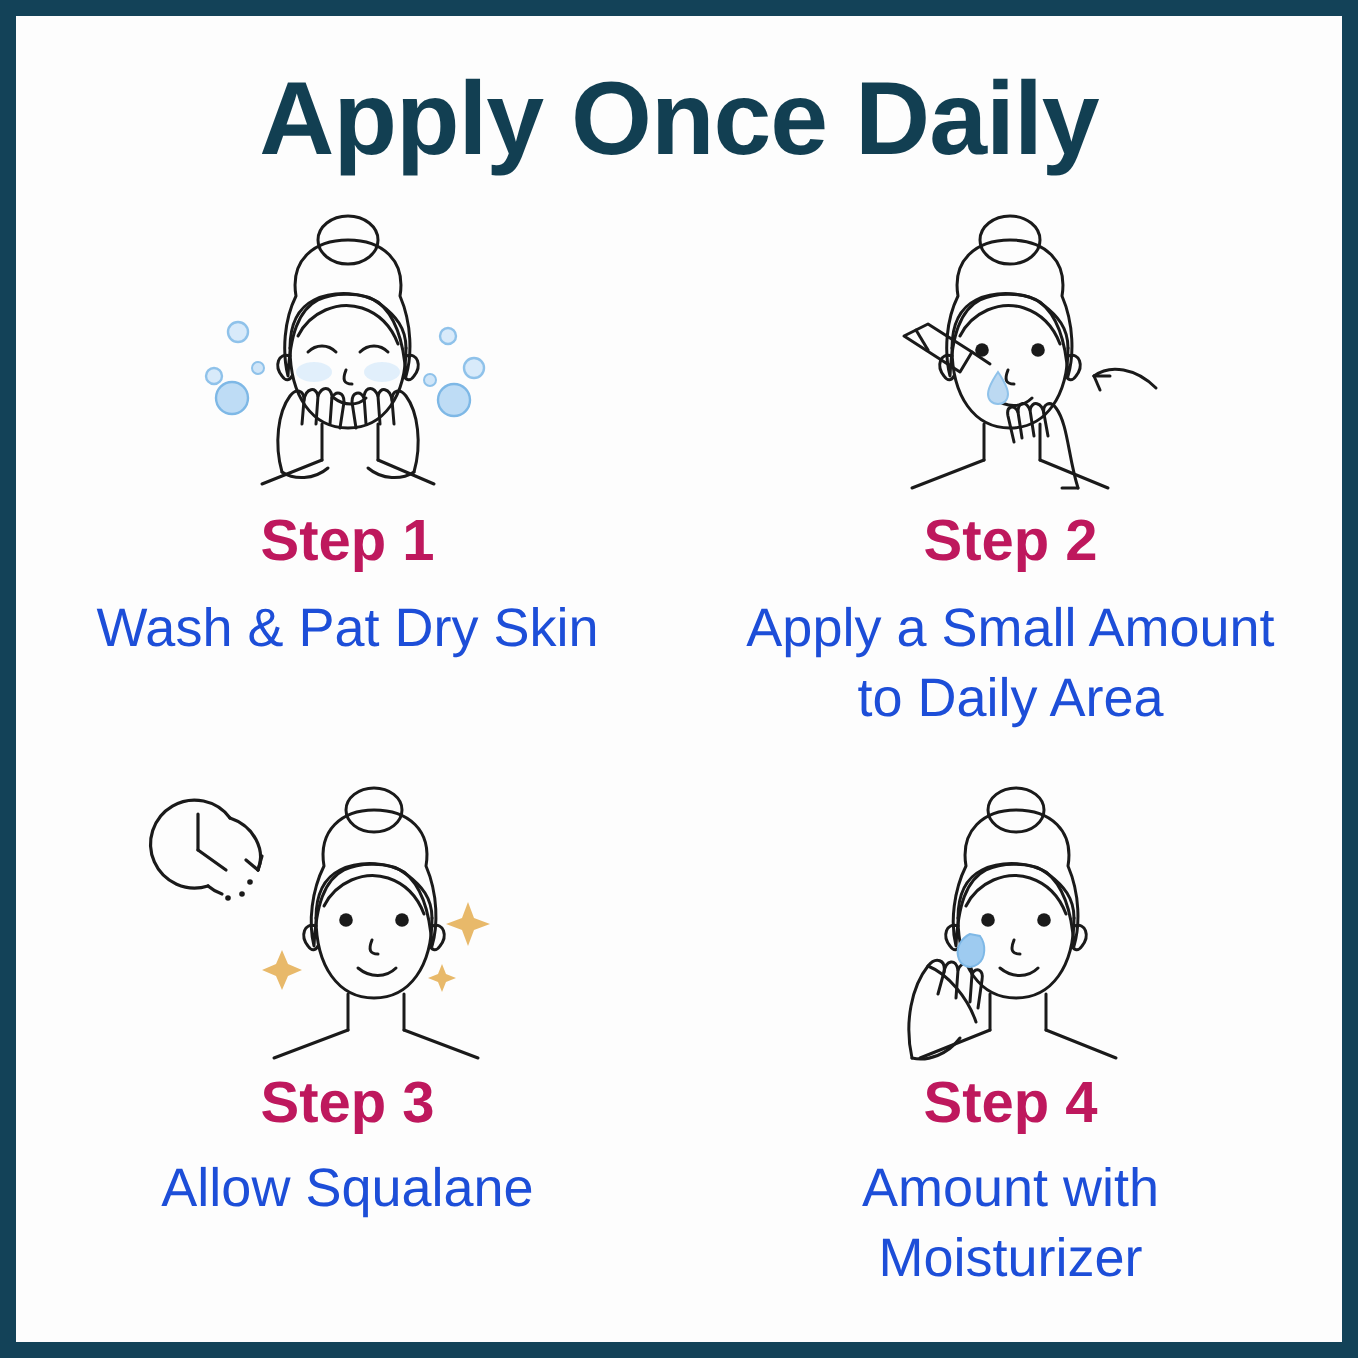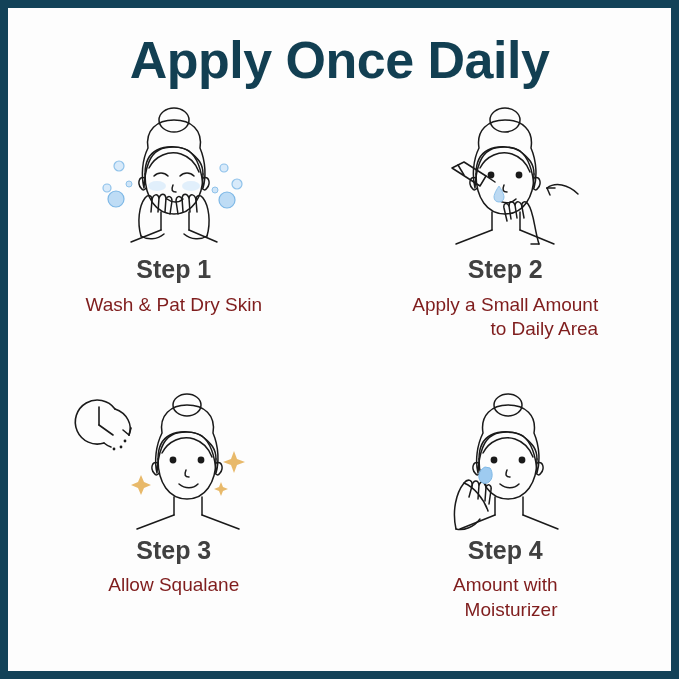--- a/index.html
+++ b/index.html
@@ -53,41 +53,41 @@
     align-items: center;
   }
   .art {
     width: 210px;
     height: 152px;
     display: block;
   }
   .art-r2 { height: 150px; }
 
   .step-label {
-    font-size: 25px;
+    font-size: 29px;
     font-weight: bold;
-    color: #404040;
+    color: #be185d;
     margin-top: 2px;
     line-height: 1.1;
     text-align: left;
   }
   .step-desc {
-    font-size: 19px;
+    font-size: 27px;
     font-weight: 400;
-    color: #7f1d1d;
+    color: #1d4ed8;
     margin-top: 9px;
     line-height: 1.30;
     text-align: center;
     max-width: 300px;
   }
   .step-desc .l2 { display: block; }
 
   .cell-2 .step-desc,
   .cell-3 .step-desc,
-  .cell-4 .step-desc { margin-top: 9px; text-align: right; }
+  .cell-4 .step-desc { margin-top: 9px; }
 
   
   .row2 .step-label { margin-top: 0px; }
 </style>
 </head>
 <body>
 
 <div id="poster">
   <div class="inner">
 

